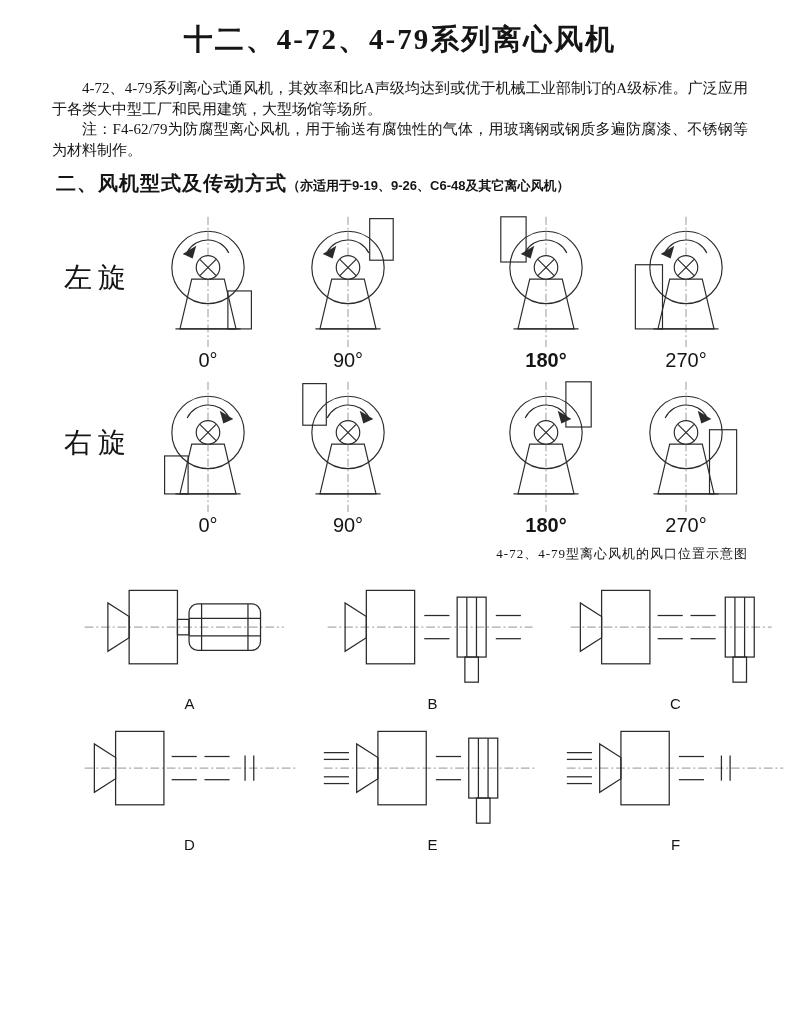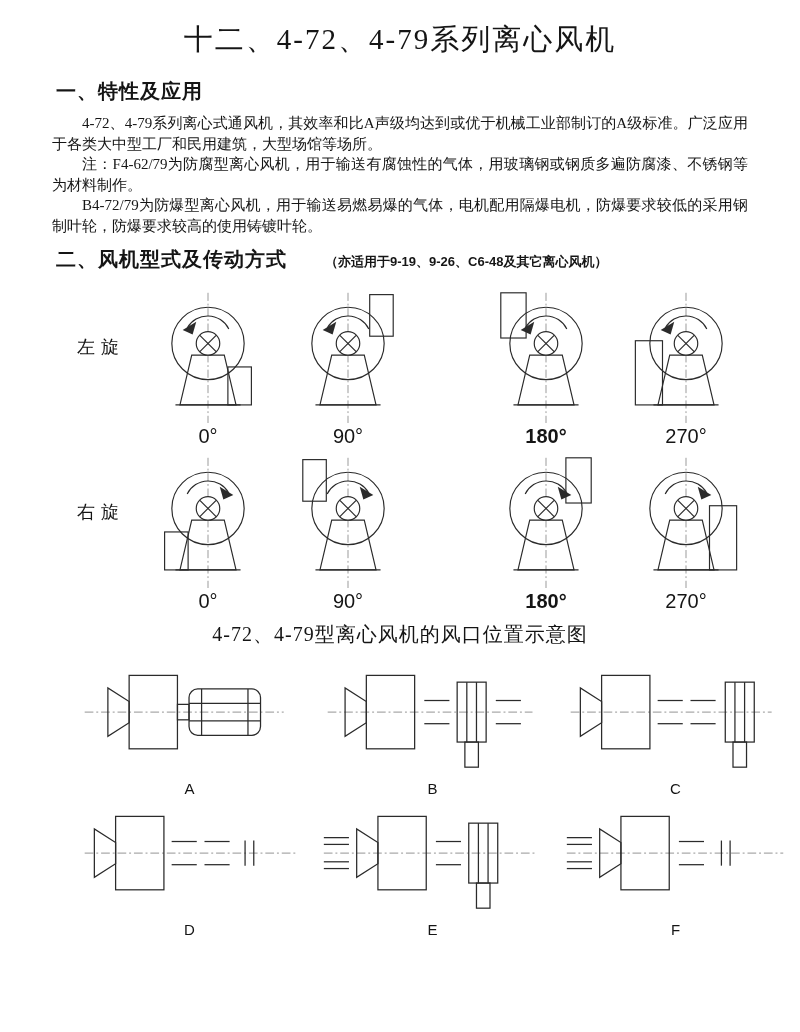--- a/index.html
+++ b/index.html
@@ -2,48 +2,48 @@
 <html><head>
 <meta charset="utf-8">
 <style>
   html,body{margin:0;padding:0;background:#ffffff;}
   body{
     width:800px;height:1032px;overflow:hidden;
     font-family:"Liberation Serif","DejaVu Serif",serif;color:#151515;
   }
   .page{box-sizing:border-box;width:800px;padding:14px 52px 0 52px;}
   .doc-title{
-    text-align:center;font-size:29px;font-weight:normal;letter-spacing:2px;
+    text-align:center;font-size:29px;font-weight:bold;letter-spacing:2px;
     margin:6px 0 18px 0;font-family:"Liberation Serif","DejaVu Serif",serif;
   }
   .sec-heading{
     font-family:"Liberation Sans","DejaVu Sans",sans-serif;
     font-weight:bold;font-size:20px;margin:10px 0 8px 4px;letter-spacing:1px;
   }
-  .sec-heading .note{font-size:13px;letter-spacing:0;margin-left:38px;}
+  .sec-heading .note{font-size:13px;letter-spacing:0;}
   p.body{
     font-size:15px;line-height:20.5px;margin:0;text-indent:2em;text-align:justify;
   }
   
   .fan-area{margin-top:16px;}
   .fan-row{display:flex;align-items:flex-start;padding-left:12px;}
   .fan-row.second{margin-top:6px;}
   .rot-label{
-    width:74px;font-size:18px;letter-spacing:6px;text-align:center;
+    width:74px;font-size:28px;letter-spacing:6px;
     padding-top:46px;flex:none;
   }
   .fan-cell{width:140px;flex:none;text-align:center;}
   .fan-cell.gap{margin-left:58px;font-weight:bold;}
   .fan-cell svg{display:block;margin:0 auto;}
   .flip{transform:scaleX(-1);}
   .angle{
     font-family:"Liberation Sans","DejaVu Sans",sans-serif;
     font-size:20px;margin-top:0px;
   }
-  .caption{text-align:center;font-size:20px;margin:8px 0 10px 0;letter-spacing:1px;}
+  .caption{text-align:right;font-size:13px;margin:8px 0 10px 0;letter-spacing:1px;}
   
   .trans-row{display:flex;padding-left:20px;margin-top:2px;}
   .trans-cell{width:235px;flex:none;text-align:center;}
   .trans-cell + .trans-cell{margin-left:8px;}
   .trans-label{
     font-family:"Liberation Sans","DejaVu Sans",sans-serif;
     font-size:15px;margin-top:4px;
   }
   
   .ln{fill:none;stroke:#2b2b2b;stroke-width:1.3;}
@@ -115,26 +115,22 @@
       <line class="ln" x1="0" y1="-9" x2="74" y2="-9"></line>
       <line class="ln" x1="0" y1="9" x2="74" y2="9"></line>
     </g>
   </defs>
 </svg>
 
 <div class="page">
 
   <h1 class="doc-title">十二、4-72、4-79系列离心风机</h1>
 
-  <h2 class="sec-heading">
-    <span>一、特性及应用</span>
-  </h2>
   <p class="body">4-72、4-79系列离心式通风机，其效率和比A声级均达到或优于机械工业部制订的A级标准。广泛应用于各类大中型工厂和民用建筑，大型场馆等场所。</p>
   <p class="body">注：F4-62/79为防腐型离心风机，用于输送有腐蚀性的气体，用玻璃钢或钢质多遍防腐漆、不锈钢等为材料制作。</p>
-  <p class="body">B4-72/79为防爆型离心风机，用于输送易燃易爆的气体，电机配用隔爆电机，防爆要求较低的采用钢制叶轮，防爆要求较高的使用铸镀叶轮。</p>
 
   <h2 class="sec-heading">
     <span>二、风机型式及传动方式</span><span class="note">（亦适用于9-19、9-26、C6-48及其它离心风机）</span>
   </h2>
 
   <div class="fan-area">
     <div class="fan-row">
       <div class="rot-label">左旋</div>
       <div class="fan-cell">
         <svg width="132" height="136" viewBox="0 0 146 150">

